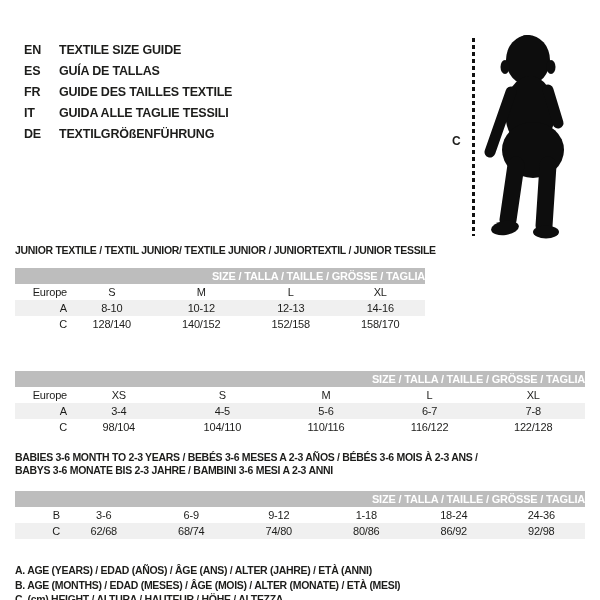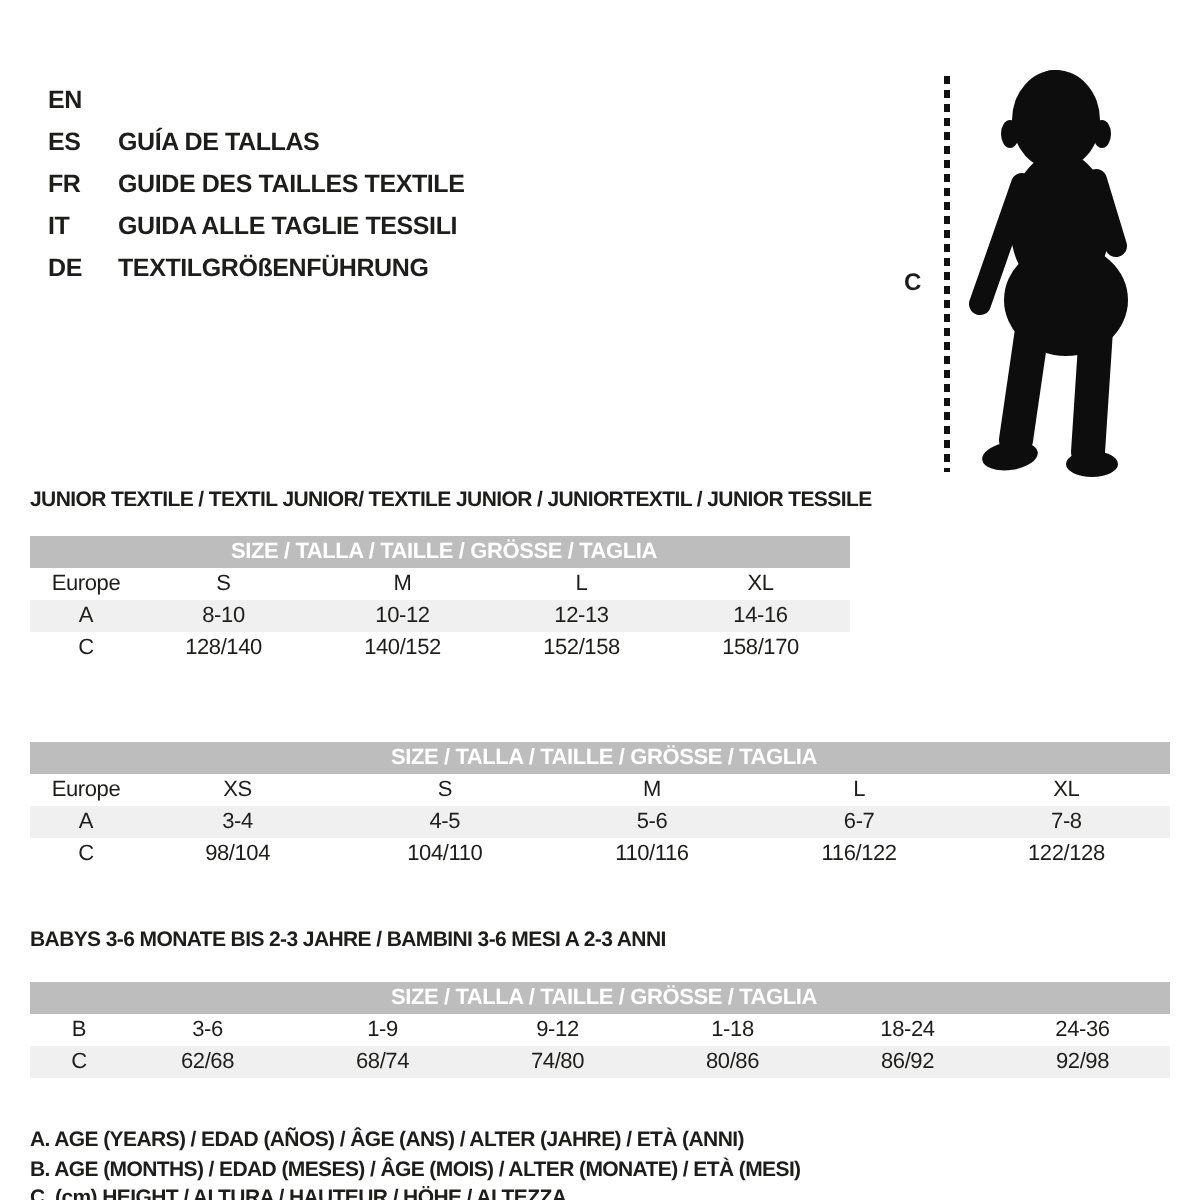--- a/index.html
+++ b/index.html
@@ -31,35 +31,36 @@
   .size-table{position:absolute;left:15px;border-collapse:collapse;table-layout:fixed;}
   .size-bar{
     height:13px;line-height:13px;background:var(--bar-bg);color:var(--bar-text);
     font-weight:bold;font-size:9.5px;letter-spacing:-0.2px;padding-left:4px;
     box-sizing:border-box;
   }
   .size-table td{
     height:16px;padding:0;font-size:11px;letter-spacing:-0.2px;
     text-align:center;vertical-align:middle;white-space:nowrap;
   }
-  .size-table td:first-child{text-align:center;padding-left:4px;}
+  .size-table td:first-child{text-align:right;padding-left:4px;}
   .size-table tbody tr:nth-child(even) td{background:var(--row-alt);}
   sub.tiny{font-size:7.5px;vertical-align:-2px;}
   
   .footnotes{position:absolute;left:15px;top:535px;}
   .footnote{font-weight:bold;font-size:10.5px;letter-spacing:-0.3px;line-height:14.5px;white-space:nowrap;}
 </style>
 </head>
 <body>
 
 <div id="canvas">
 
   <div class="langs">
     <div class="lang-row">
       <span class="lang-code">EN</span>
+      <span class="lang-title">TEXTILE SIZE GUIDE</span>
     </div>
     <div class="lang-row">
       <span class="lang-code">ES</span>
       <span class="lang-title">GUÍA DE TALLAS</span>
     </div>
     <div class="lang-row">
       <span class="lang-code">FR</span>
       <span class="lang-title">GUIDE DES TAILLES TEXTILE</span>
     </div>
     <div class="lang-row">
@@ -164,21 +165,21 @@
           <td>98/104</td>
           <td>104/110</td>
           <td>110/116</td>
           <td>116/122</td>
           <td>122/128</td>
         </tr>
       </tbody>
   </table>
 
   <div class="sec-title" style="top:423px">
-    <br>
+    <span>BABIES 3-6 MONTH TO 2-3 YEARS / BEBÉS 3-6 MESES A 2-3 AÑOS / BÉBÉS 3-6 MOIS À 2-3 ANS /</span><br>
     <span>BABYS 3-6 MONATE BIS 2-3 JAHRE / BAMBINI 3-6 MESI A 2-3 ANNI</span>
   </div>
   <table class="size-table" style="top:463px;width:570px">
     <colgroup>
         <col style="width:45px">
         <col>
         <col>
         <col>
         <col>
         <col>
@@ -186,21 +187,21 @@
       </colgroup>
     <thead>
       <tr>
           <td colspan="7" class="size-bar">SIZE / TALLA / TAILLE / GRÖSSE / TAGLIA</td>
         </tr>
     </thead>
     <tbody>
         <tr>
           <td>B</td>
           <td>3-6</td>
-          <td>1-9</td>
+          <td>6-9</td>
           <td>9-12</td>
           <td>1-18</td>
           <td>18-24</td>
           <td>24-36</td>
         </tr>
         <tr>
           <td>C</td>
           <td>62/68</td>
           <td>68/74</td>
           <td>74/80</td>

